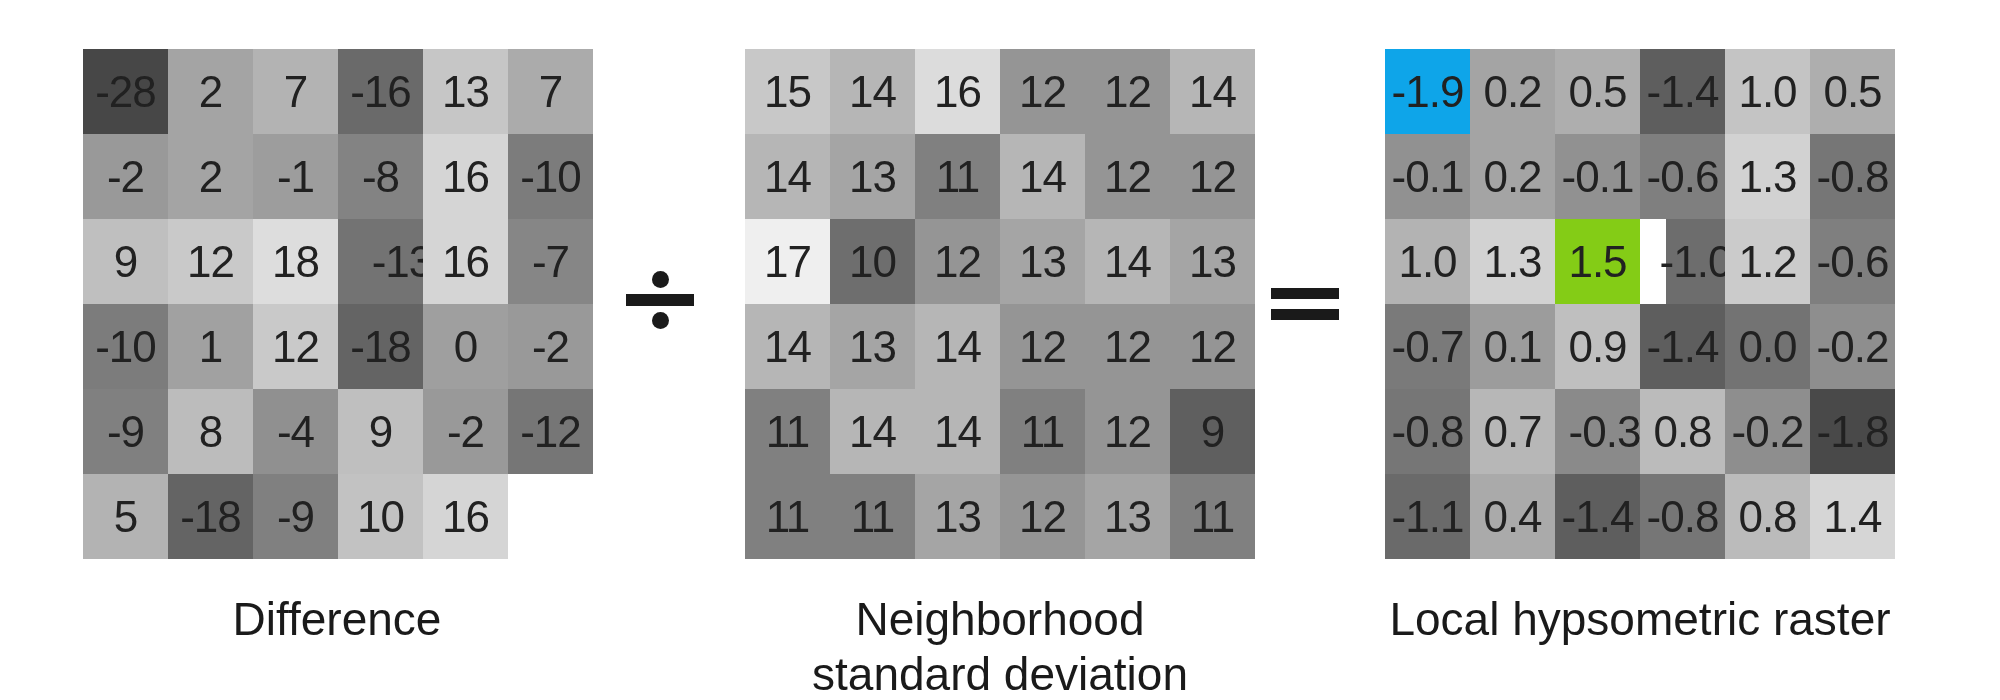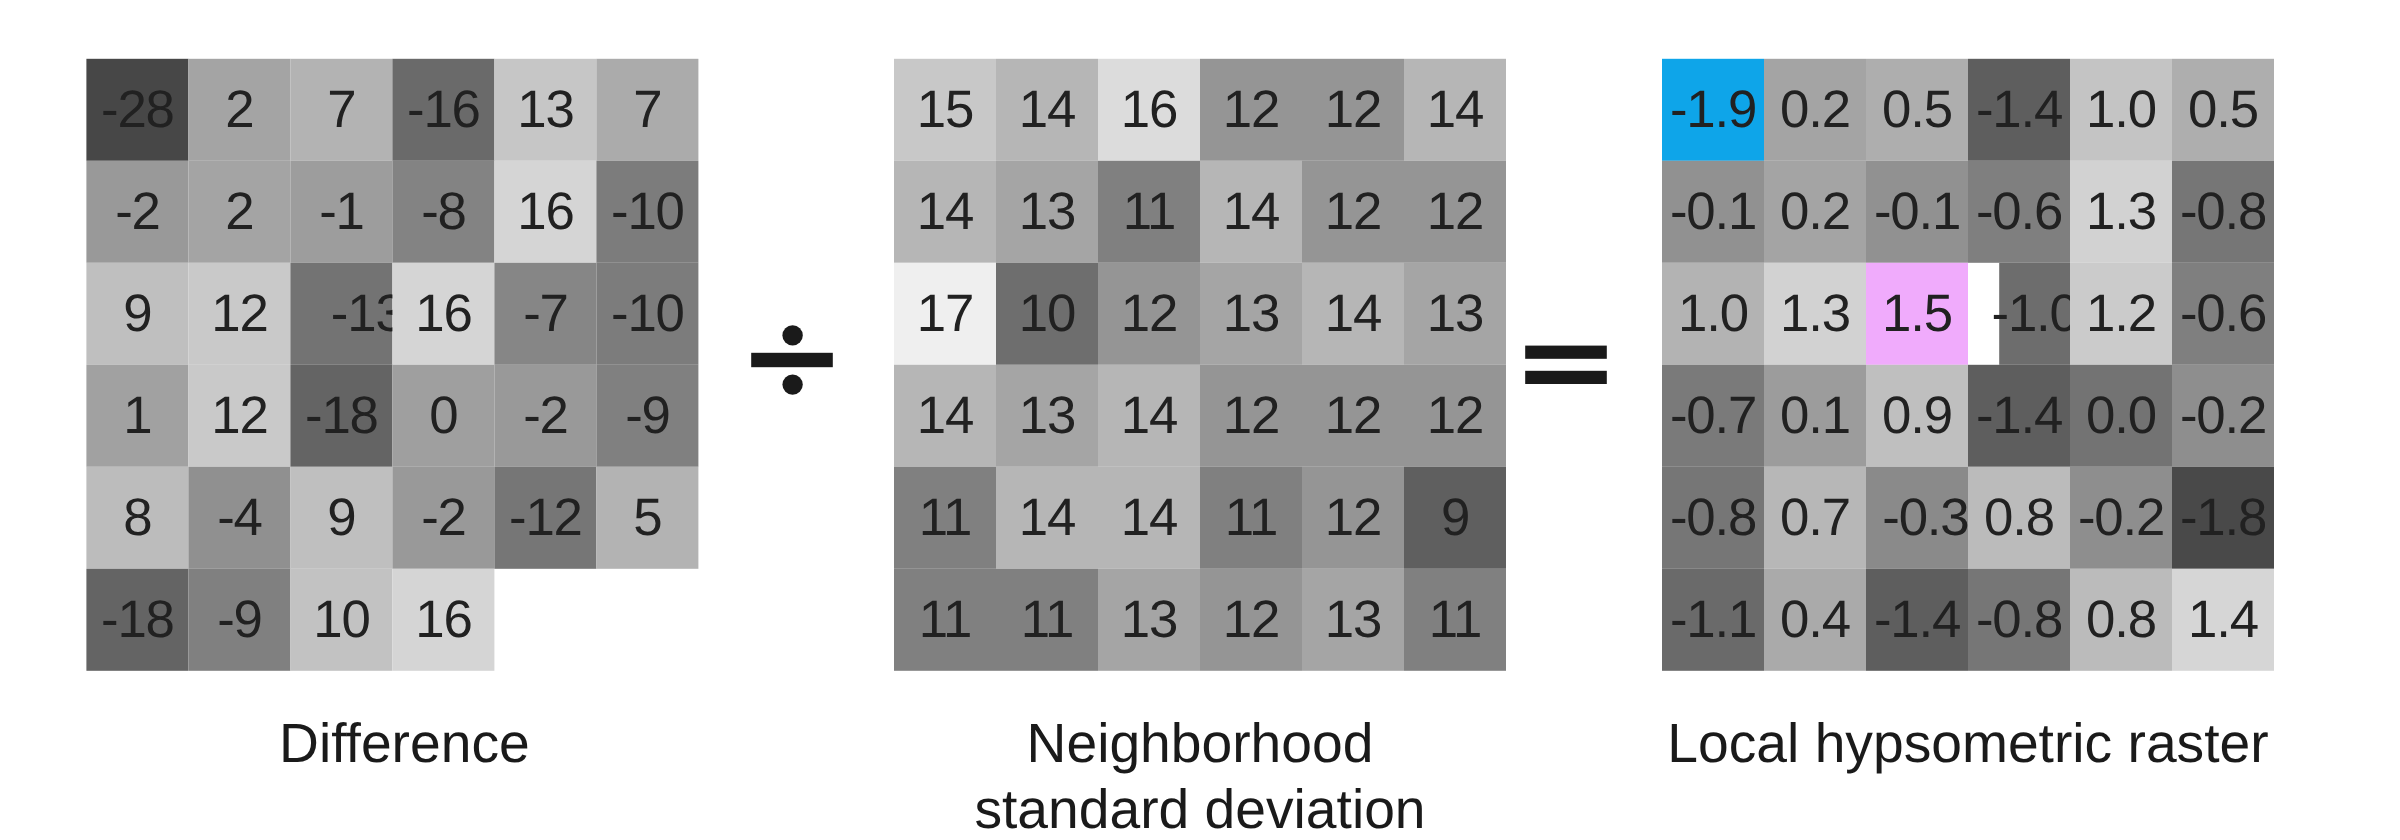--- a/index.html
+++ b/index.html
@@ -11,21 +11,21 @@
     font-family: "Liberation Sans", sans-serif;
     overflow: hidden;
   }
   .raster-grid {
     position: absolute;
     top: 49px;
     display: grid;
     grid-template-columns: repeat(6, 85px);
     grid-auto-rows: 85px;
   }
-  .grid-1 { left: 72px; }
+  .grid-1 { left: 83px; }
   .grid-2 { left: 745px; }
   .grid-3 { left: 1385px; }
   .cell {
     display: flex;
     align-items: center;
     justify-content: center;
     font-size: 44px;
     color: #212121;
     letter-spacing: -1px;
   }
@@ -74,20 +74,21 @@
       <div class="cell" style="background: rgb(198, 198, 198); color: rgb(33, 33, 33);">13</div>
       <div class="cell" style="background: rgb(171, 171, 171); color: rgb(33, 33, 33);">7</div>
       <div class="cell" style="background: rgb(153, 153, 153); color: rgb(33, 33, 33);">-2</div>
       <div class="cell" style="background: rgb(164, 164, 164); color: rgb(33, 33, 33);">2</div>
       <div class="cell" style="background: rgb(157, 157, 157); color: rgb(33, 33, 33);">-1</div>
       <div class="cell" style="background: rgb(131, 131, 131); color: rgb(33, 33, 33);">-8</div>
       <div class="cell" style="background: rgb(213, 213, 213); color: rgb(33, 33, 33);">16</div>
       <div class="cell" style="background: rgb(124, 124, 124); color: rgb(33, 33, 33);">-10</div>
       <div class="cell" style="background: rgb(191, 191, 191); color: rgb(33, 33, 33);">9</div>
       <div class="cell" style="background: rgb(201, 201, 201); color: rgb(33, 33, 33);">12</div>
+      <div class="cell" style="background: rgb(221, 221, 221); color: rgb(33, 33, 33);">18</div>
       <div class="cell" style="background: rgb(115, 115, 115); color: rgb(33, 33, 33); padding-left: 43px;">-13</div>
       <div class="cell" style="background: rgb(213, 213, 213); color: rgb(33, 33, 33);">16</div>
       <div class="cell" style="background: rgb(134, 134, 134); color: rgb(33, 33, 33);">-7</div>
       <div class="cell" style="background: rgb(124, 124, 124); color: rgb(33, 33, 33);">-10</div>
       <div class="cell" style="background: rgb(161, 161, 161); color: rgb(33, 33, 33);">1</div>
       <div class="cell" style="background: rgb(201, 201, 201); color: rgb(33, 33, 33);">12</div>
       <div class="cell" style="background: rgb(100, 100, 100); color: rgb(33, 33, 33);">-18</div>
       <div class="cell" style="background: rgb(159, 159, 159); color: rgb(33, 33, 33);">0</div>
       <div class="cell" style="background: rgb(153, 153, 153); color: rgb(33, 33, 33);">-2</div>
       <div class="cell" style="background: rgb(128, 128, 128); color: rgb(33, 33, 33);">-9</div>
@@ -161,21 +162,21 @@
       <div class="cell" style="background: rgb(196, 196, 196); color: rgb(33, 33, 33);">1.0</div>
       <div class="cell" style="background: rgb(174, 174, 174); color: rgb(33, 33, 33);">0.5</div>
       <div class="cell" style="background: rgb(145, 145, 145); color: rgb(33, 33, 33);">-0.1</div>
       <div class="cell" style="background: rgb(164, 164, 164); color: rgb(33, 33, 33);">0.2</div>
       <div class="cell" style="background: rgb(145, 145, 145); color: rgb(33, 33, 33);">-0.1</div>
       <div class="cell" style="background: rgb(127, 127, 127); color: rgb(33, 33, 33);">-0.6</div>
       <div class="cell" style="background: rgb(210, 210, 210); color: rgb(33, 33, 33);">1.3</div>
       <div class="cell" style="background: rgb(118, 118, 118); color: rgb(33, 33, 33);">-0.8</div>
       <div class="cell" style="background: rgb(179, 179, 179); color: rgb(33, 33, 33);">1.0</div>
       <div class="cell" style="background: rgb(210, 210, 210); color: rgb(33, 33, 33);">1.3</div>
-      <div class="cell" style="background: #f0abfc; color: rgb(33, 33, 33);">1.5</div>
+      <div class="cell" style="background: #84cc16; color: rgb(33, 33, 33);">1.5</div>
       <div class="cell" style="background: rgb(109, 109, 109); color: rgb(33, 33, 33); margin-left: 26px;">-1.0</div>
       <div class="cell" style="background: rgb(203, 203, 203); color: rgb(33, 33, 33);">1.2</div>
       <div class="cell" style="background: rgb(127, 127, 127); color: rgb(33, 33, 33);">-0.6</div>
       <div class="cell" style="background: rgb(122, 122, 122); color: rgb(33, 33, 33);">-0.7</div>
       <div class="cell" style="background: rgb(156, 156, 156); color: rgb(33, 33, 33);">0.1</div>
       <div class="cell" style="background: rgb(191, 191, 191); color: rgb(33, 33, 33);">0.9</div>
       <div class="cell" style="background: rgb(94, 94, 94); color: rgb(33, 33, 33);">-1.4</div>
       <div class="cell" style="background: #737373; color: rgb(33, 33, 33);">0.0</div>
       <div class="cell" style="background: rgb(142, 142, 142); color: rgb(33, 33, 33);">-0.2</div>
       <div class="cell" style="background: rgb(118, 118, 118); color: rgb(33, 33, 33);">-0.8</div>

